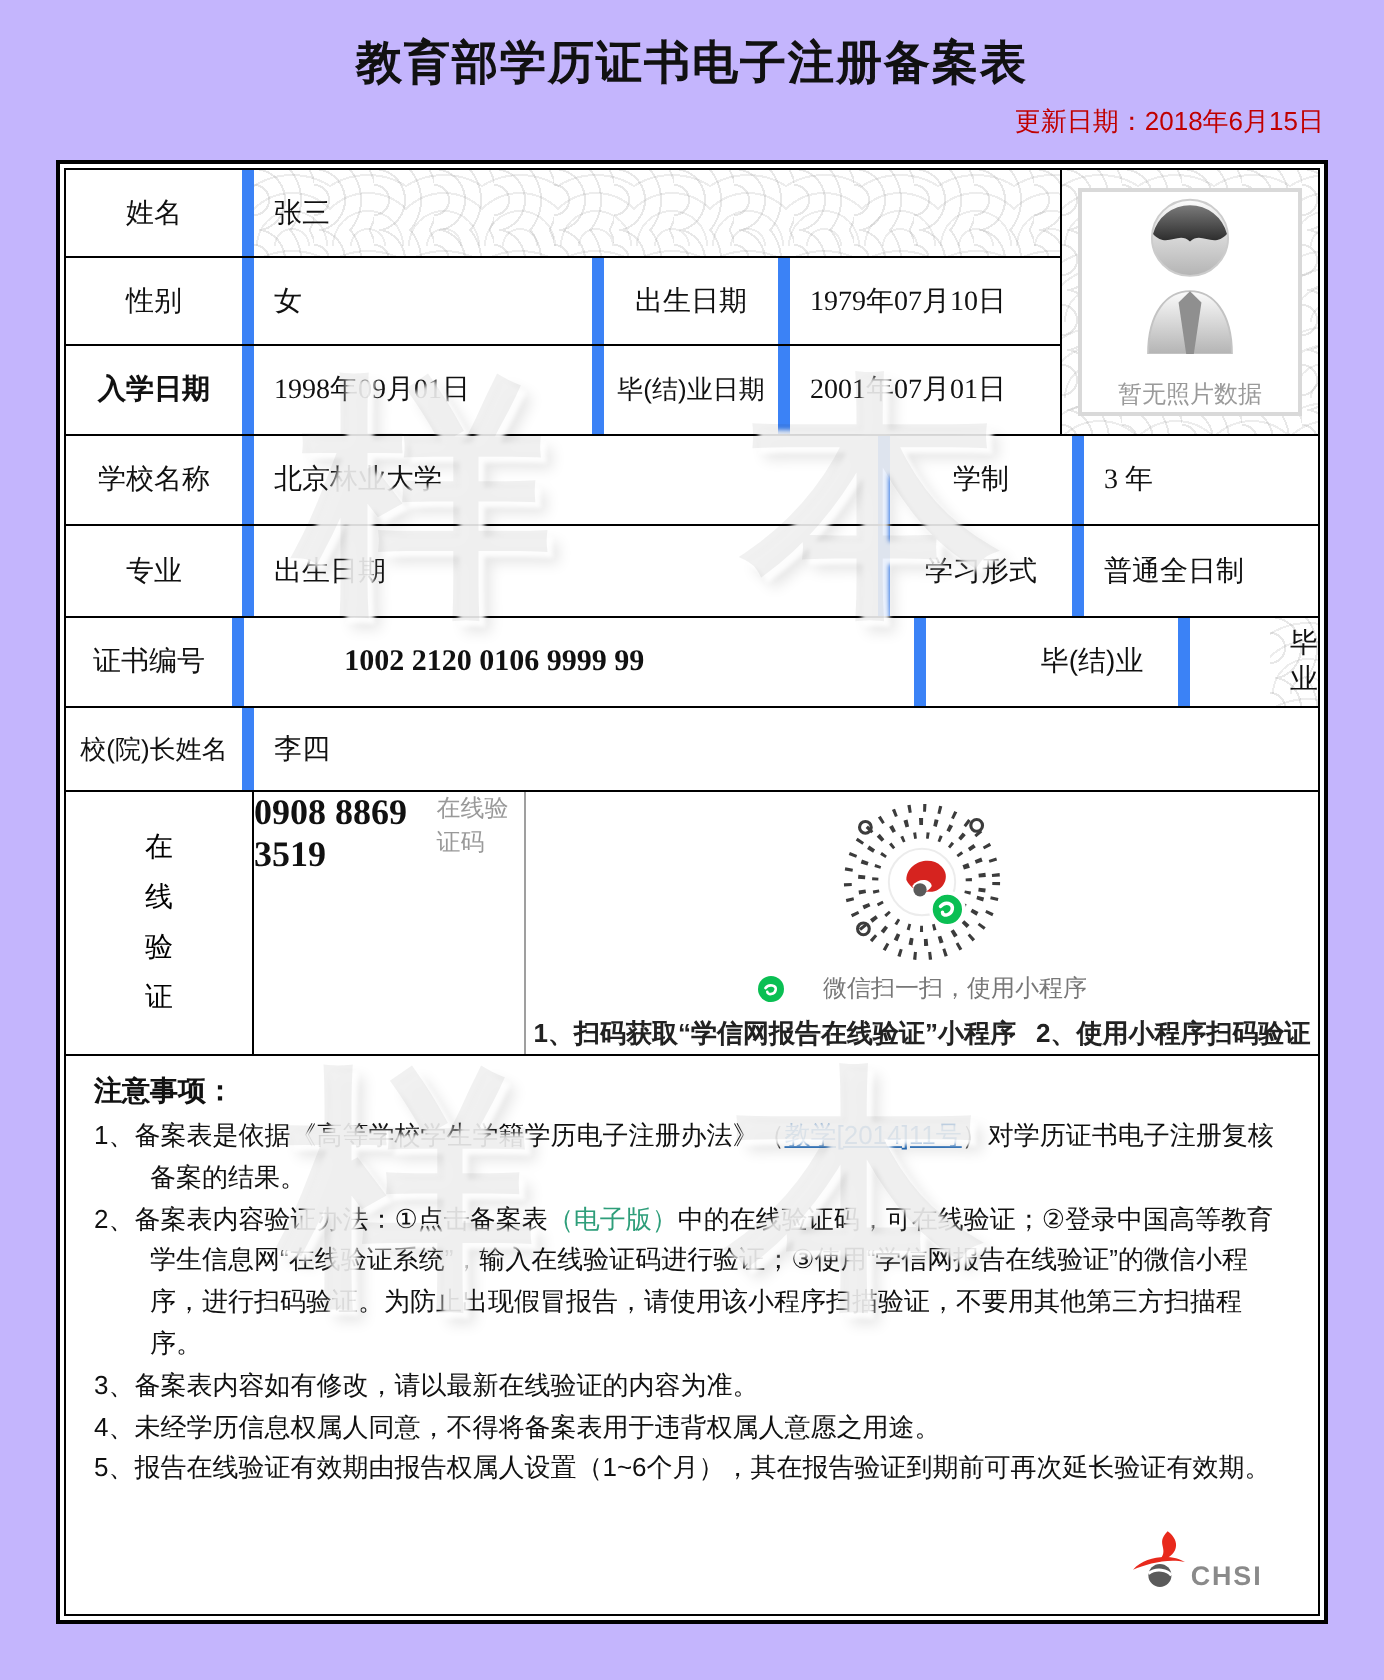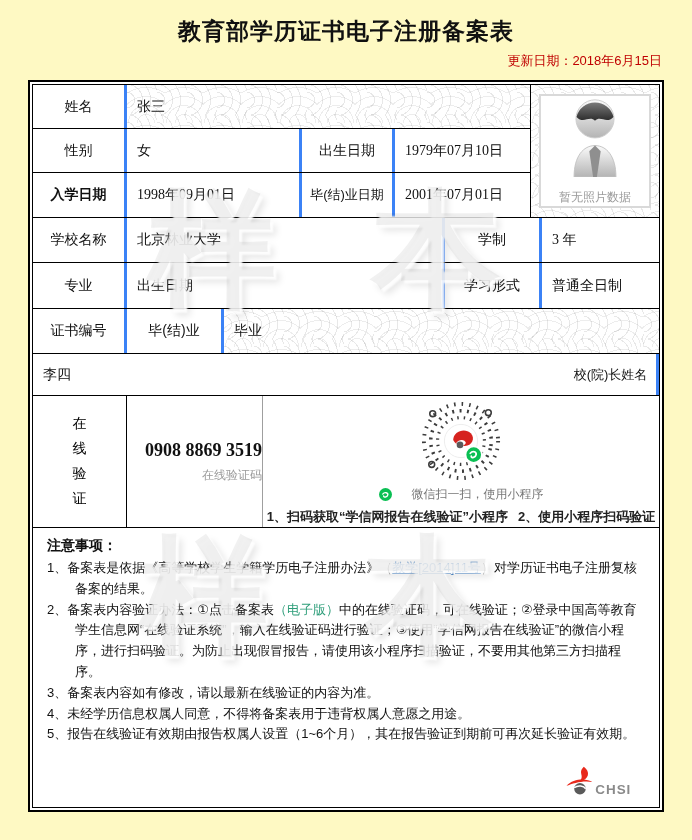--- a/index.html
+++ b/index.html
@@ -1,26 +1,26 @@
 <!DOCTYPE html>
 <html style="--date: #c00000; --link: #1562b5; --highlight: #2e9e7a; --logo_red: #e8291c; --logo_gray: #8a8a8a; --wechat_green: #0abf53;"><head>
 <meta charset="utf-8">
 <style>
   * { box-sizing: border-box; margin: 0; padding: 0; }
   body { background:#fff; font-family:"Liberation Sans","DejaVu Sans",sans-serif; }
-  .page { position:relative; width:692px; height:840px; background:#fef9c3; overflow:hidden; }
+  .page { position:relative; width:692px; height:840px; background:#c4b5fd; overflow:hidden; }
 
   .title { text-align:center; padding-top:16px; font-size:23px; font-weight:bold; letter-spacing:1px; color:#111; }
   .update-date { position:absolute; right:30px; top:52px; font-size:13px; color:var(--date,#c00000); }
 
   .docbox { position:absolute; left:28px; top:80px; width:636px; height:732px; border:2px solid #000; padding:2px; background:#fff; }
   .docbox-inner { width:100%; height:100%; border:1px solid #000; display:flex; flex-direction:column; }
 
   .row { display:flex; border-bottom:1px solid #000; }
-  .cell { display:flex; align-items:center; border-right:3px solid #3b82f6; font-size:14px; color:#111; }
+  .cell { display:flex; align-items:center; border-right:6px solid #3b82f6; font-size:14px; color:#111; }
   .cell.label { justify-content:center; text-align:center; }
   .cell.value { justify-content:flex-start; padding-left:10px; font-family:"Liberation Serif","DejaVu Serif",serif; }
   .cell.last { border-right:none; }
 
   .top-section { display:flex; border-bottom:1px solid #000; }
   .top-left { width:497px; display:flex; flex-direction:column; }
   .top-left .row:last-child { border-bottom:none; }
 
   .guilloche {
     background-image:
@@ -30,21 +30,21 @@
   }
 
   .photo-cell { width:129px; border-left:1px solid #000; display:flex; }
   .photo-frame { flex:1; margin:9px 8px; background:#fff; border:2px solid #d9d9d9; display:flex; flex-direction:column; align-items:center; justify-content:center; gap:12px; }
   .photo-caption { font-size:12px; color:#9a9a9a; }
 
   .bold-serif { font-weight:bold; font-family:"Liberation Serif","DejaVu Serif",serif; }
 
   .verify-row { display:flex; border-bottom:1px solid #000; height:132px; }
   .vlabel { width:94px; border-right:1px solid #000; display:flex; flex-direction:column; align-items:center; justify-content:center; gap:7px; font-size:14px; }
-  .code-cell { width:136px; border-right:1px solid #9f9f9f; display:flex; flex-direction:column; align-items:flex-end; justify-content:center; gap:6px; }
+  .code-cell { width:136px; border-right:1px solid #9f9f9f; display:flex; flex-direction:row; align-items:flex-start; justify-content:center; gap:6px; }
   .verify-code { font-size:18px; font-weight:bold; font-family:"Liberation Serif","DejaVu Serif",serif; color:#111; cursor:pointer; }
   .code-caption { font-size:12px; color:#999; }
   .qr-cell { flex:1; display:flex; flex-direction:column; justify-content:center; padding:4px 0 2px 0; }
   .qr-pair { display:flex; justify-content:center; gap:72px; align-items:flex-start; }
   .qr-group { display:flex; flex-direction:column; align-items:center; gap:4px; }
   .qr-caption { font-size:12px; color:#777; display:flex; align-items:center; gap:20px; }
   .qr-steps { display:flex; justify-content:center; gap:10px; margin-top:5px; font-size:13px; font-weight:bold; color:#222; }
 
   .qr-square { position:relative; width:80px; height:80px; background:
       repeating-linear-gradient(45deg, rgba(255,255,255,.85) 0 2px, transparent 2px 7px),
@@ -126,29 +126,30 @@
         <div class="cell value last" style="flex:1;">3 年</div>
       </div>
 
       <div class="row" style="height:46px;">
         <div class="cell label" style="width:94px;">专业</div>
         <div class="cell value" style="width:318px;">出生日期</div>
         <div class="cell label" style="width:97px;">学习形式</div>
         <div class="cell value last" style="flex:1;">普通全日制</div>
       </div>
 
-      <div class="row" style="height:45px;">
+      <div class="row" style="height:45px;gap:40px;">
         <div class="cell label" style="width:94px;">证书编号</div>
+        <div class="cell value bold-serif" style="width:318px;font-size:15px;">1002 2120 0106 9999 99</div>
         <div class="cell label" style="width:97px;">毕(结)业</div>
         <div class="cell value last guilloche" style="flex:1;">毕业</div>
       </div>
 
       <div class="row" style="height:42px;">
+        <div class="cell label" style="width:94px;font-size:13px;">校(院)长姓名</div>
         <div class="cell value last" style="flex:1;">李四</div>
-        <div class="cell label" style="width:94px;font-size:13px;">校(院)长姓名</div>
       </div>
 
       <div class="verify-row">
         <div class="vlabel">
           <span>在</span>
           <span>线</span>
           <span>验</span>
           <span>证</span>
         </div>
         <div class="code-cell">

